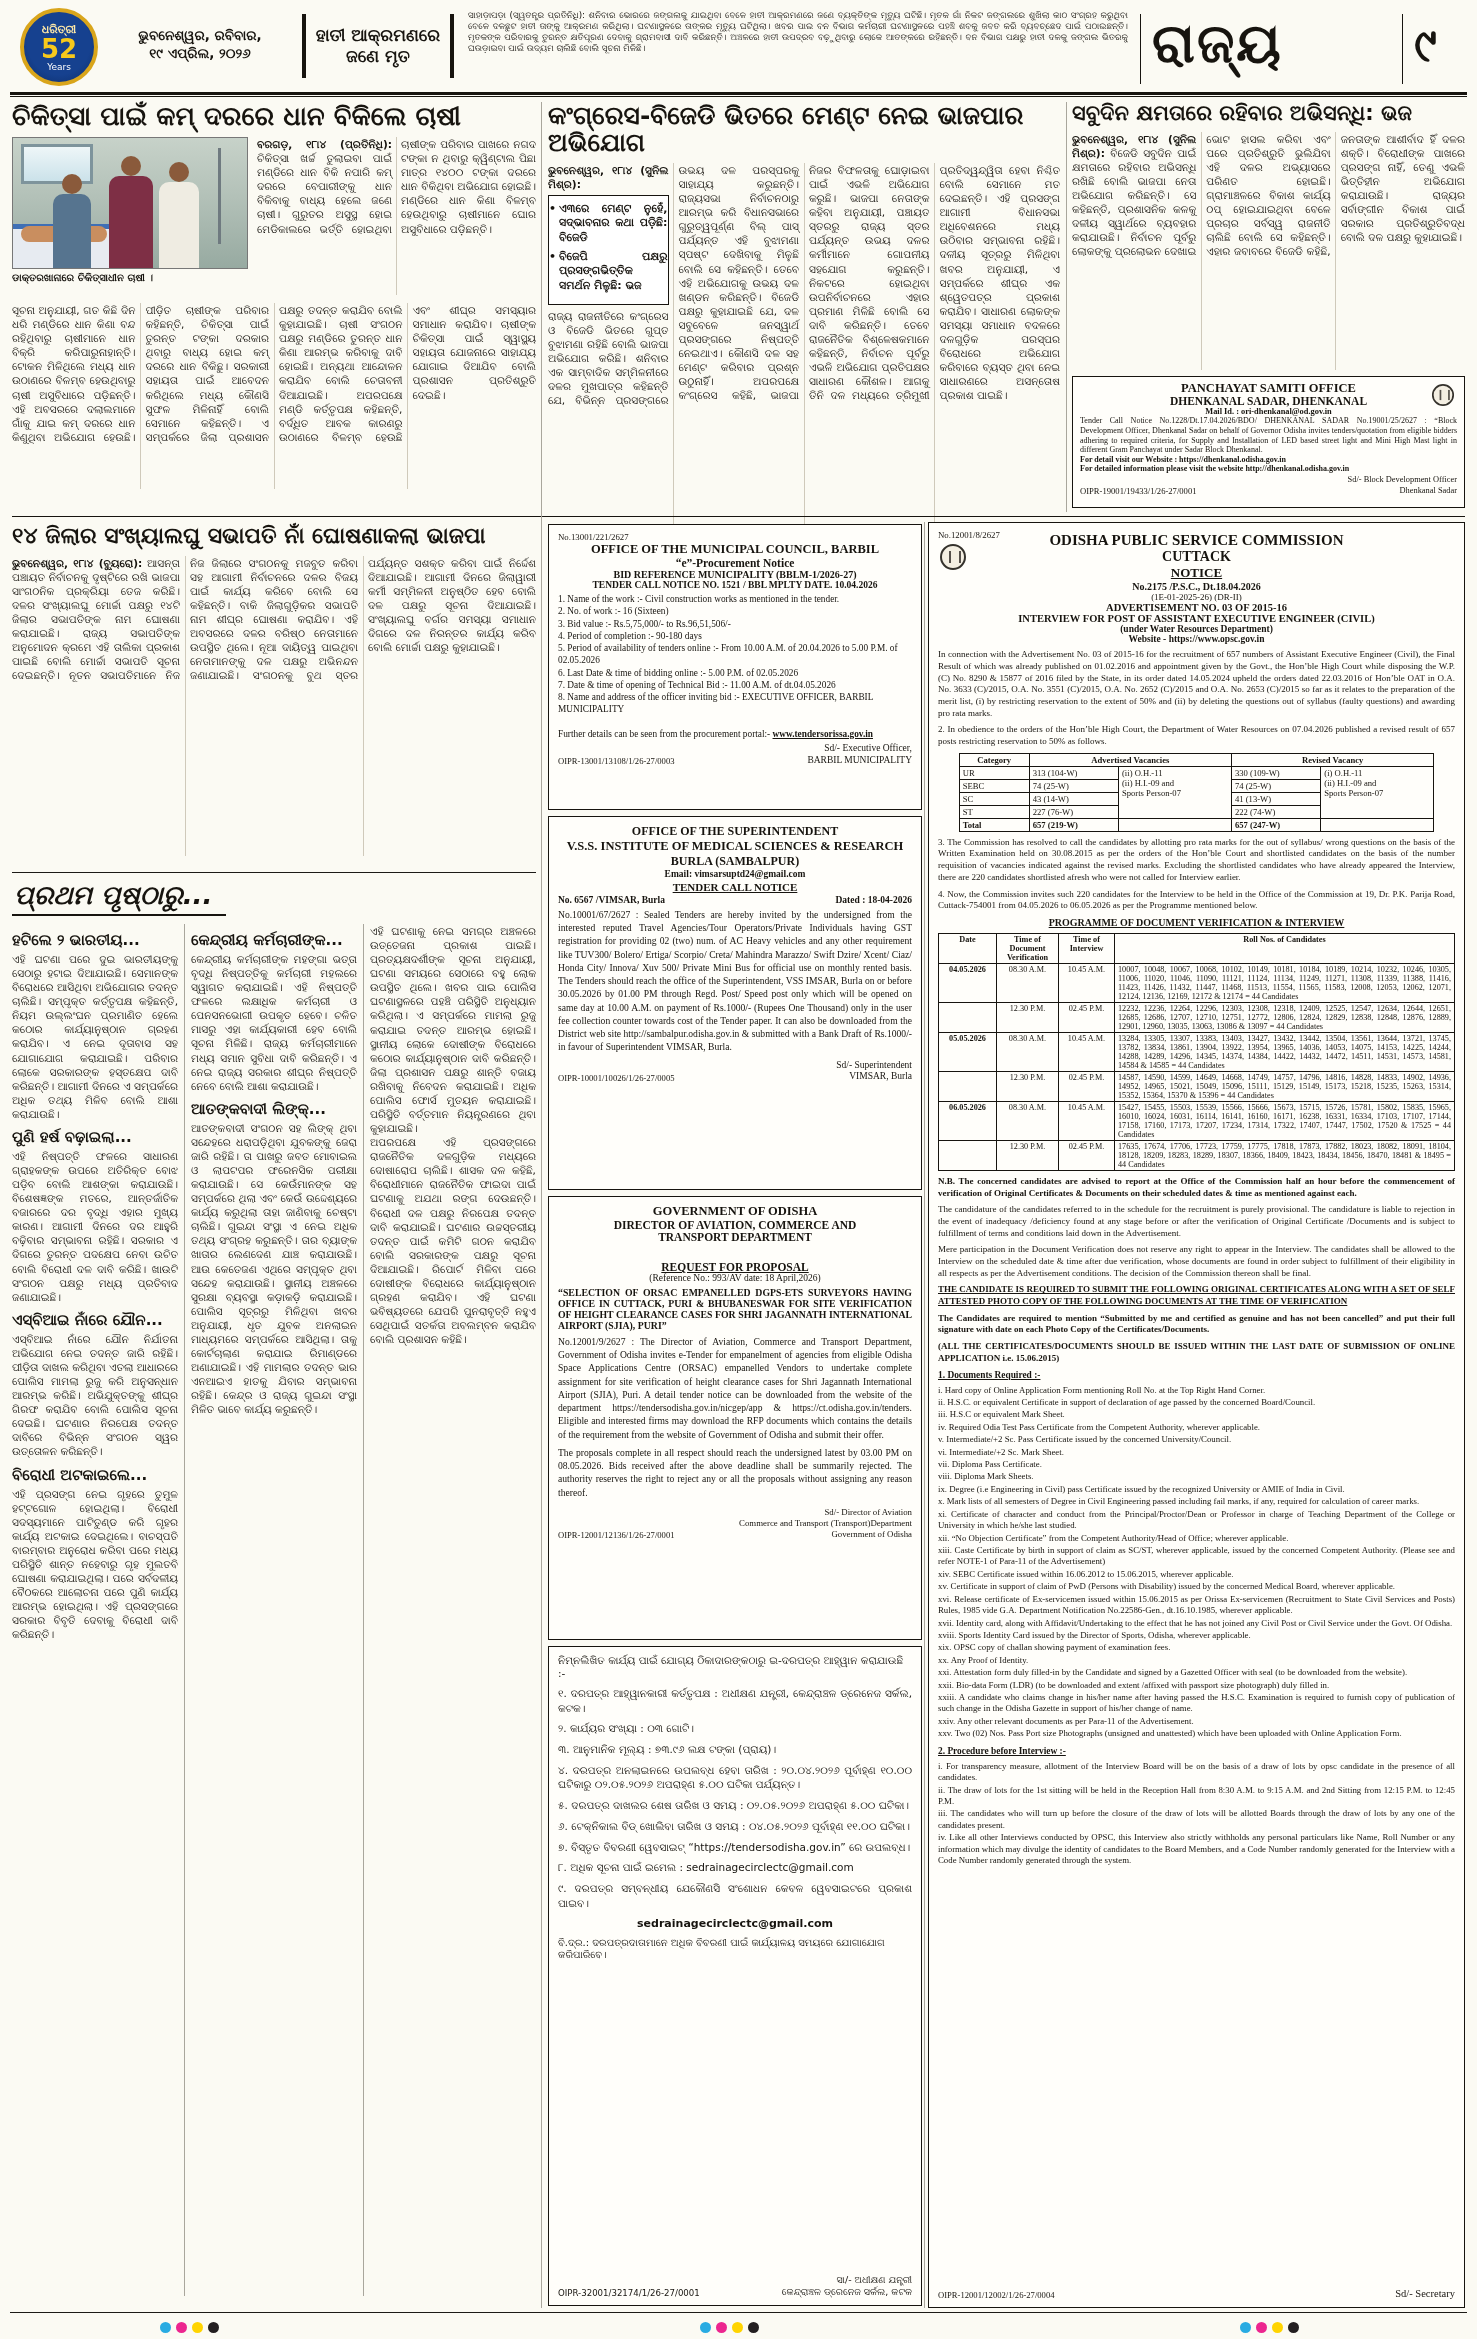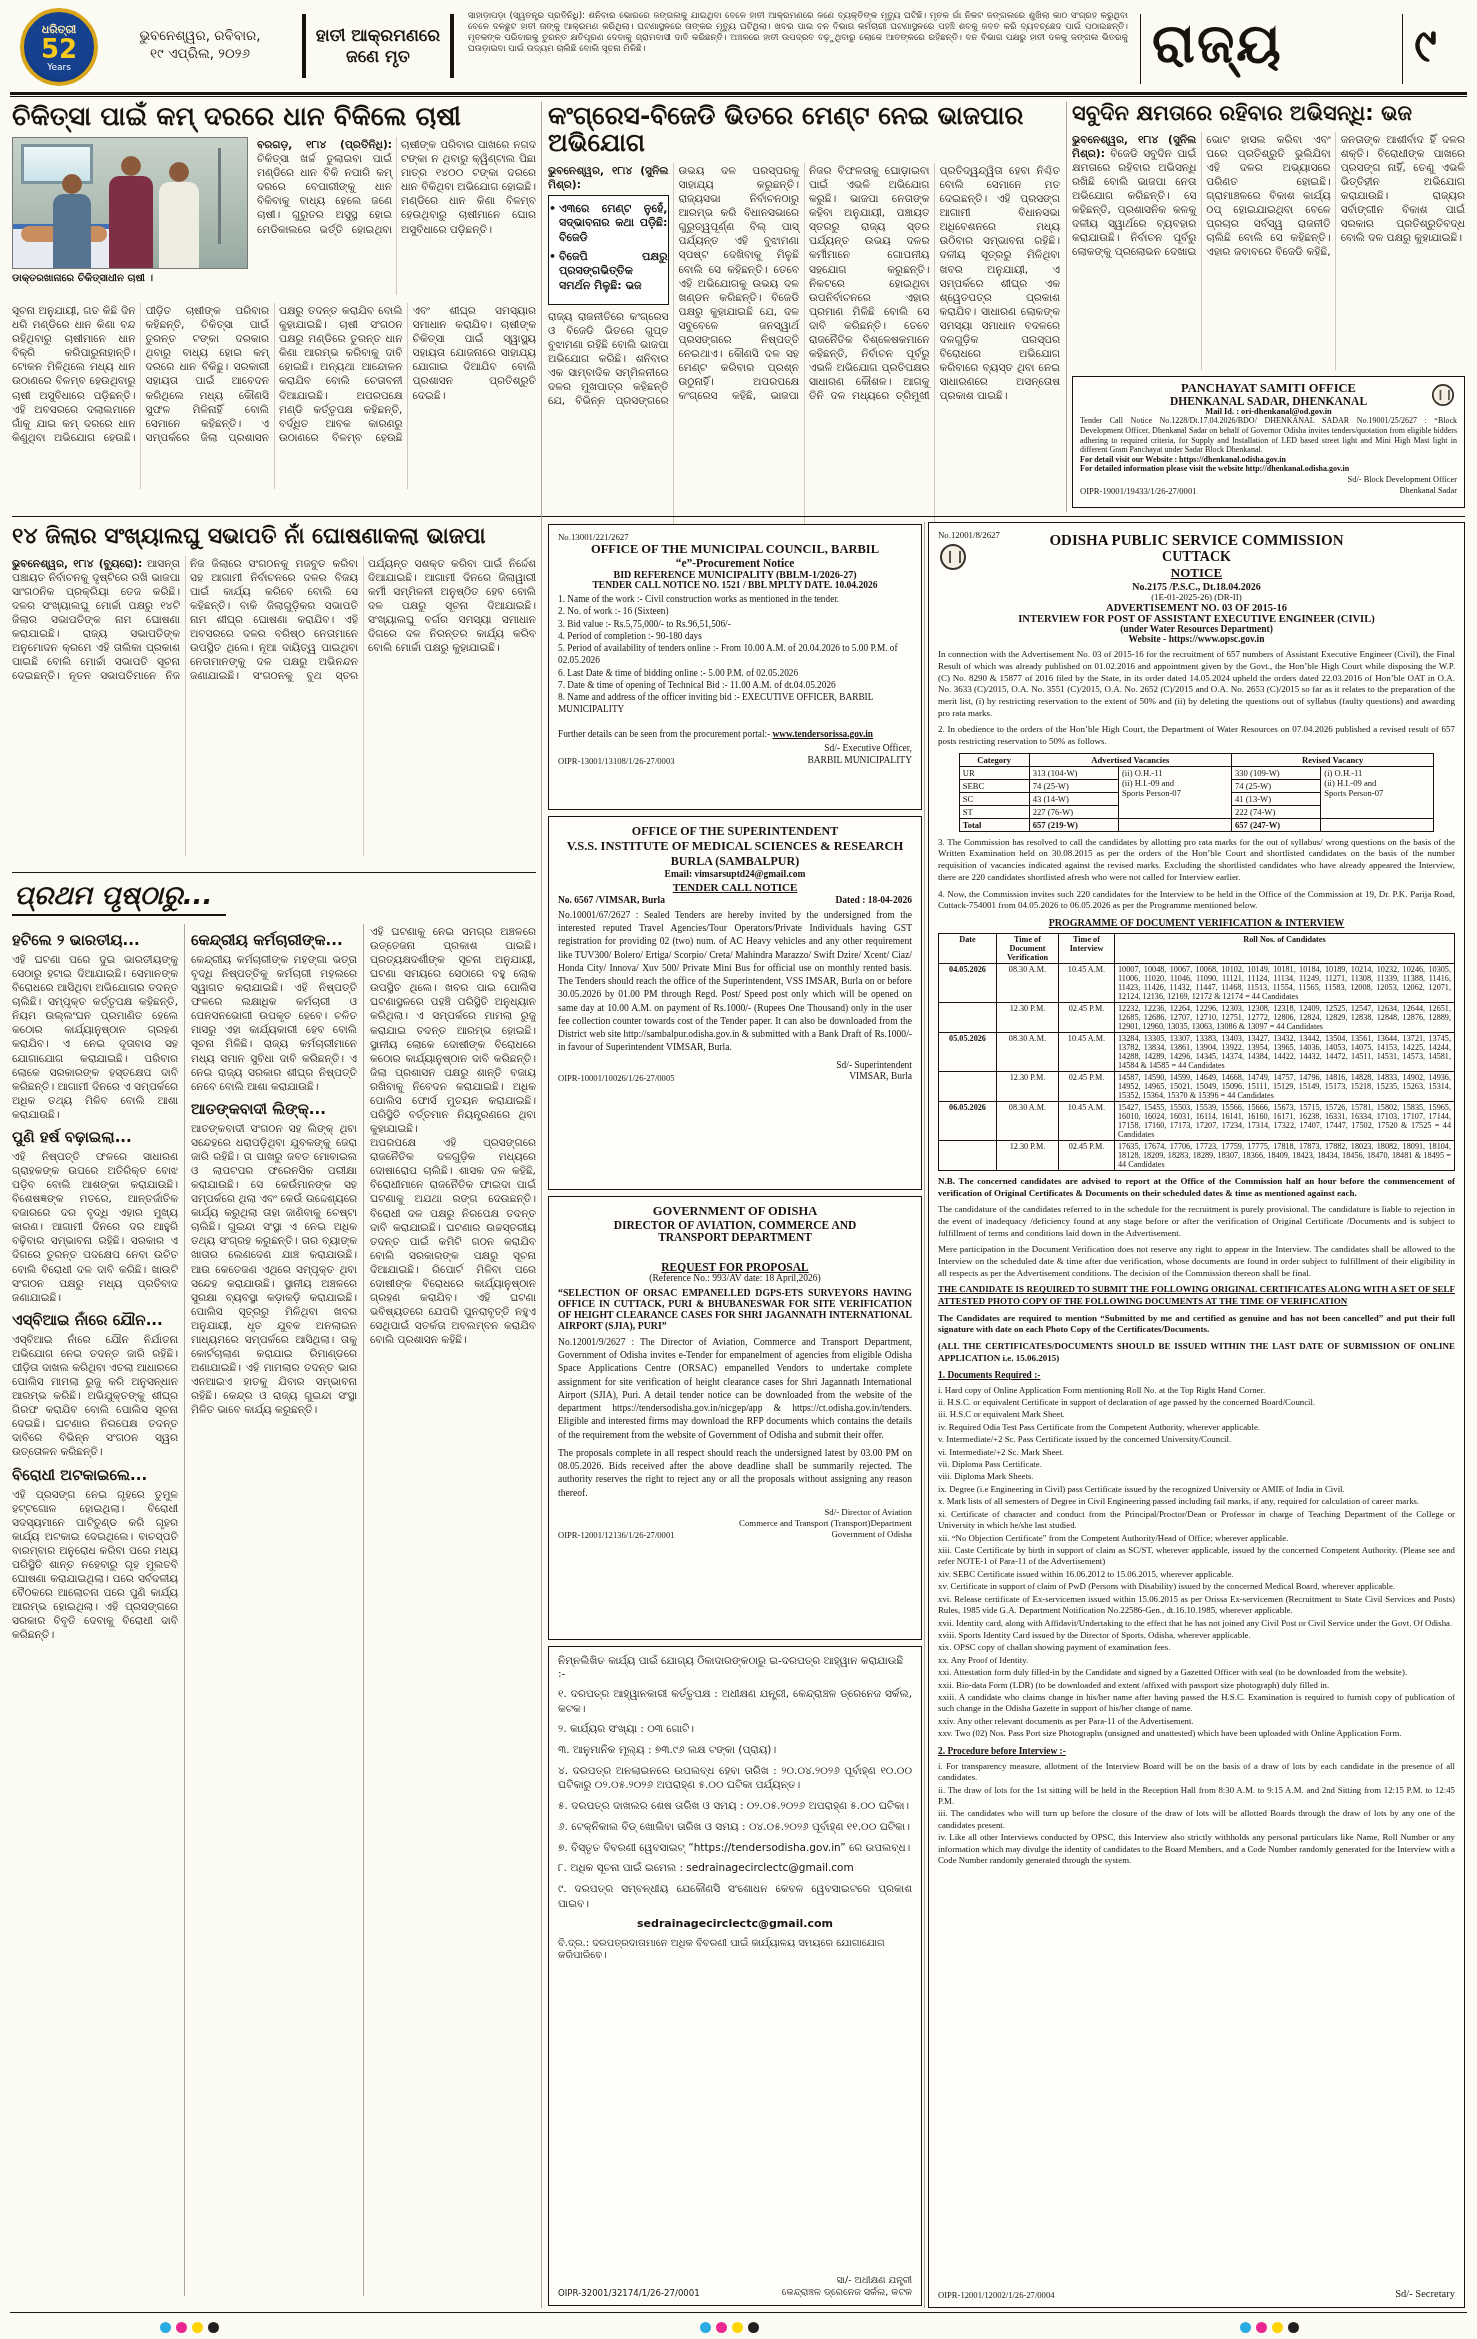--- a/index.html
+++ b/index.html
@@ -18,21 +18,21 @@
 .vr{position:absolute;width:0;border-left:1px solid #a9a69c}
 .hr{position:absolute;height:0;border-top:1px solid #1c1a16}
 
 .mast{left:10px;top:6px;width:1457px;height:84px}
 .logo{position:absolute;left:10px;top:2px;width:78px;height:78px;border-radius:50%;
   background:radial-gradient(circle at 50% 45%,#16418f 60%,#0c2c66 100%);border:4px solid #d9a51b;
   display:flex;flex-direction:column;align-items:center;justify-content:center;color:#fff}
 .logo-top{font-size:11px;font-weight:bold;color:#ffe9a8}
 .logo-num{font-size:26px;font-weight:bold;color:#f7c91c;line-height:1}
 .logo-sub{font-size:9px;color:#fff}
-.dateline{position:absolute;left:100px;top:20px;width:180px;text-align:center;font-weight:normal;font-size:13.5px;line-height:1.35}
+.dateline{position:absolute;left:100px;top:20px;width:180px;text-align:center;font-weight:bold;font-size:13.5px;line-height:1.35}
 .briefbox{position:absolute;left:292px;top:8px;width:152px;height:64px;border-left:4px solid #17140f;border-right:4px solid #17140f;
   display:flex;flex-direction:column;justify-content:center;text-align:center;font-weight:bold;font-size:17px;line-height:1.25;padding:0 6px}
 .brieftxt{position:absolute;left:458px;top:4px;width:660px;height:76px;font-size:8.7px;line-height:1.27;text-align:justify;overflow:hidden}
 .sect{position:absolute;left:1142px;top:6px;font-size:54px;font-weight:800;letter-spacing:2px}
 .pageno{position:absolute;left:1404px;top:12px;font-size:46px;font-weight:800}
 .mast-rule{position:absolute;left:10px;top:92px;width:1457px;height:5px;border-top:3px solid #17140f;border-bottom:1px solid #17140f}
 
 .head{font-weight:bold;line-height:1.08;letter-spacing:0}
 .dl{font-weight:bold}
 
@@ -462,21 +462,21 @@
         <div class="opsc-li">xxi.  Attestation form duly filled-in by the Candidate and signed by a Gazetted Officer with seal (to be downloaded from the website).</div>
         <div class="opsc-li">xxii.  Bio-data Form (LDR) (to be downloaded and extent /affixed with passport size photograph) duly filled in.</div>
         <div class="opsc-li">xxiii.  A candidate who claims change in his/her name after having passed the H.S.C. Examination is required to furnish copy of publication of such change in the Odisha Gazette in support of his/her change of name.</div>
         <div class="opsc-li">xxiv.  Any other relevant documents as per Para-11 of the Advertisement.</div>
         <div class="opsc-li">xxv.  Two (02) Nos. Pass Port size Photographs (unsigned and unattested) which have been uploaded with Online Application Form.</div>
       </div>
 
     <div class="b u" style="font-size:9.4px">2. Procedure before Interview :-</div>
     <div>
 
-    <div class="opsc-li">i.  For transparency measure, allotment of the Interview Board will be on the basis of a draw of lots by each candidate in the presence of all candidates.</div>
+    <div class="opsc-li">i.  For transparency measure, allotment of the Interview Board will be on the basis of a draw of lots by opsc candidate in the presence of all candidates.</div>
         <div class="opsc-li">ii.  The draw of lots for the 1st sitting will be held in the Reception Hall from 8:30 A.M. to 9:15 A.M. and 2nd Sitting from 12:15 P.M. to 12:45 P.M.</div>
         <div class="opsc-li">iii.  The candidates who will turn up before the closure of the draw of lots will be allotted Boards through the draw of lots by any one of the candidates present.</div>
         <div class="opsc-li">iv.  Like all other Interviews conducted by OPSC, this Interview also strictly withholds any personal particulars like Name, Roll Number or any information which may divulge the identity of candidates to the Board Members, and a Code Number randomly generated for the Interview with a Code Number randomly generated through the system.</div>
       </div>
 
     <div style="display:flex;justify-content:space-between;align-items:flex-end;margin-top:auto">
       <div class="oipr">OIPR-12001/12002/1/26-27/0004</div>
       <div class="sig" style="font-size:10.5px">Sd/- Secretary</div>
     </div>
   </section>

